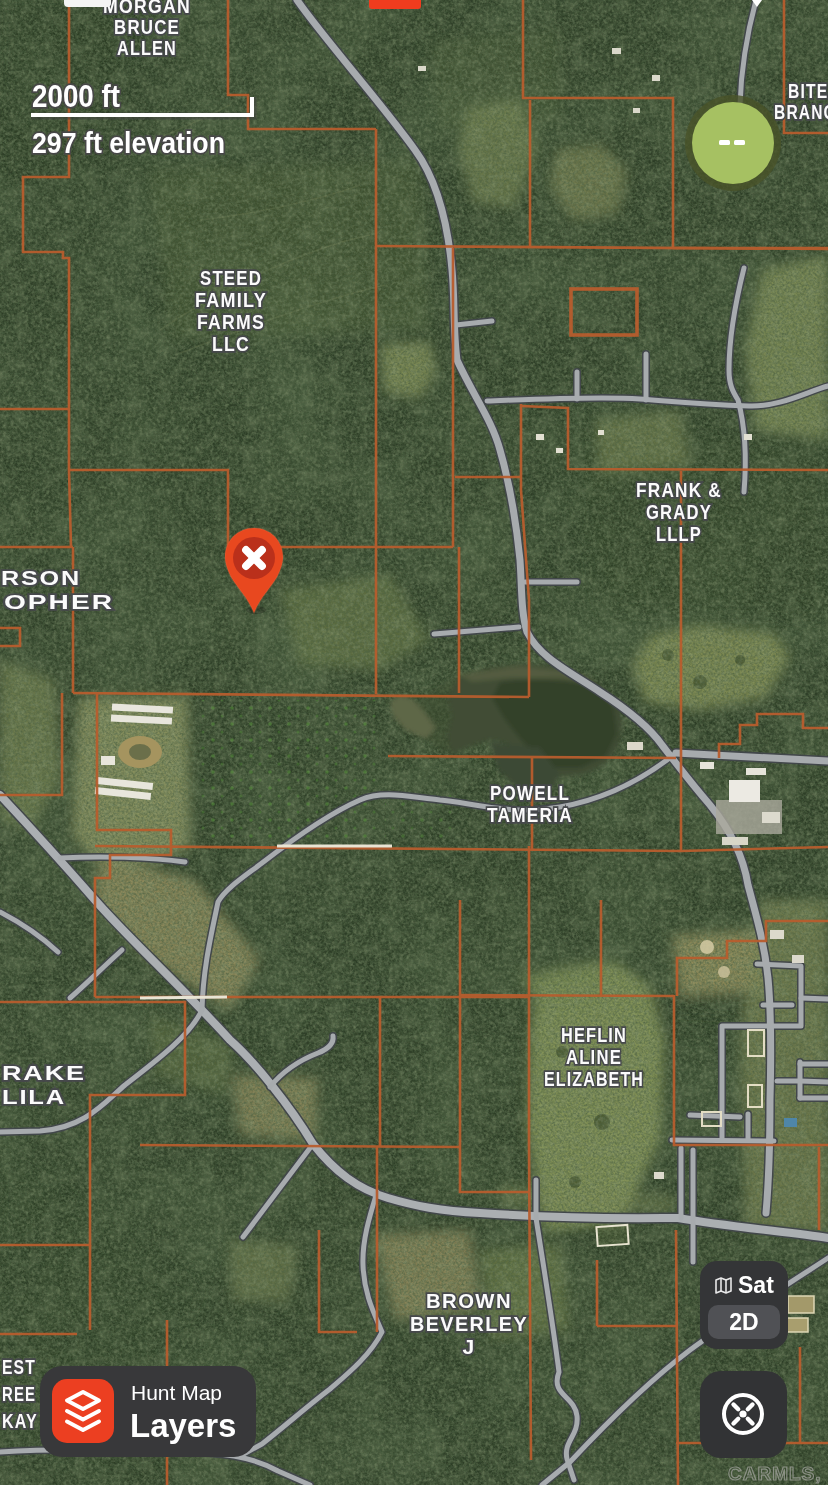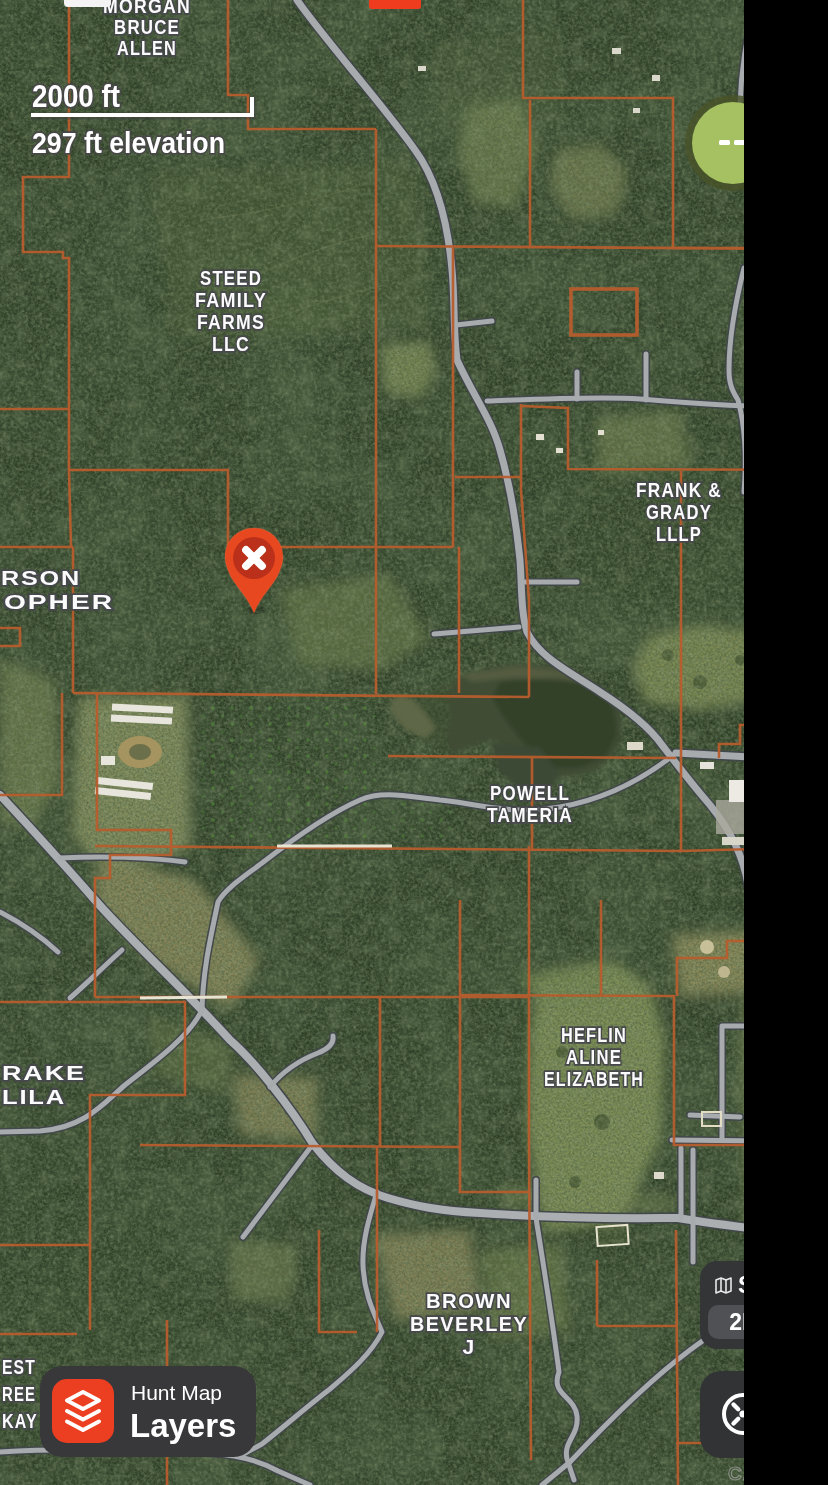--- a/index.html
+++ b/index.html
@@ -1,16 +1,16 @@
 <!DOCTYPE html>
 <html><head>
 <meta charset="utf-8">
 <style>
 html,body{margin:0;padding:0;background:#000;}
-#map{position:relative;width:744px;height:1485px;overflow:hidden;background:#46563a;font-family:"Liberation Sans",sans-serif;}
+#map{position:relative;width:828px;height:1485px;overflow:hidden;background:#46563a;font-family:"Liberation Sans",sans-serif;}
 #map svg{position:absolute;top:0;left:0;display:block;}
 </style>
 </head>
 <body>
 <div id="map">
 <svg width="828" height="1485" viewBox="0 0 828 1485">
 <defs>
 <filter id="speck" x="0" y="0" width="100%" height="100%">
 <feTurbulence type="fractalNoise" baseFrequency="0.45" numOctaves="3" seed="7" result="t"></feTurbulence>
 <feColorMatrix in="t" type="matrix" values="0 0 0 0 0.09  0 0 0 0 0.145  0 0 0 0 0.07  1.7 0 0 0 -0.45"></feColorMatrix>

